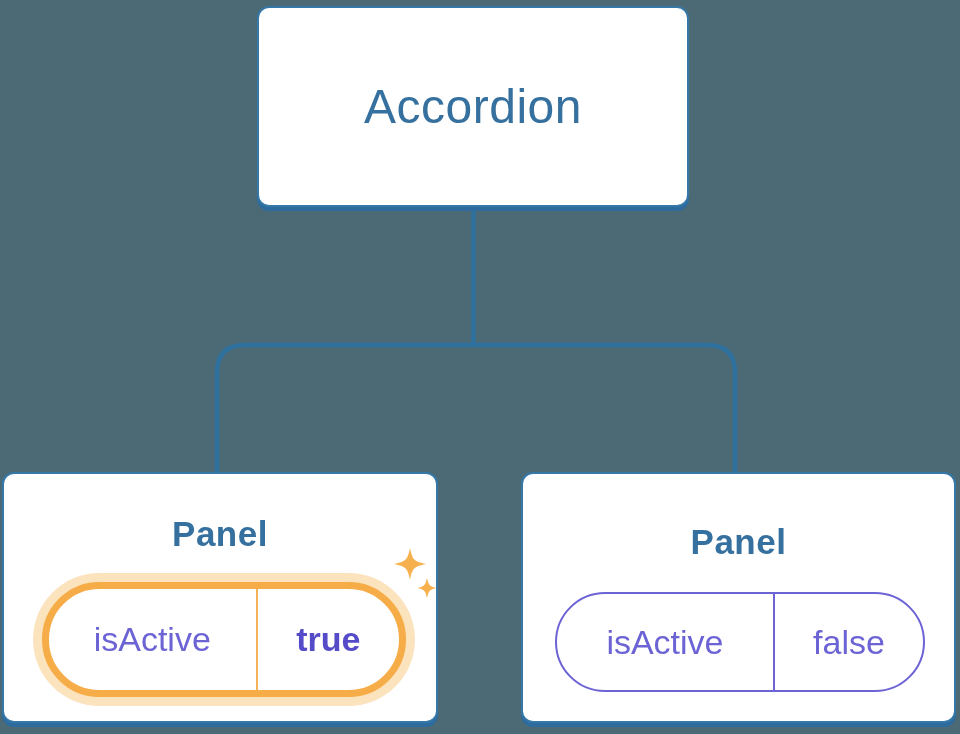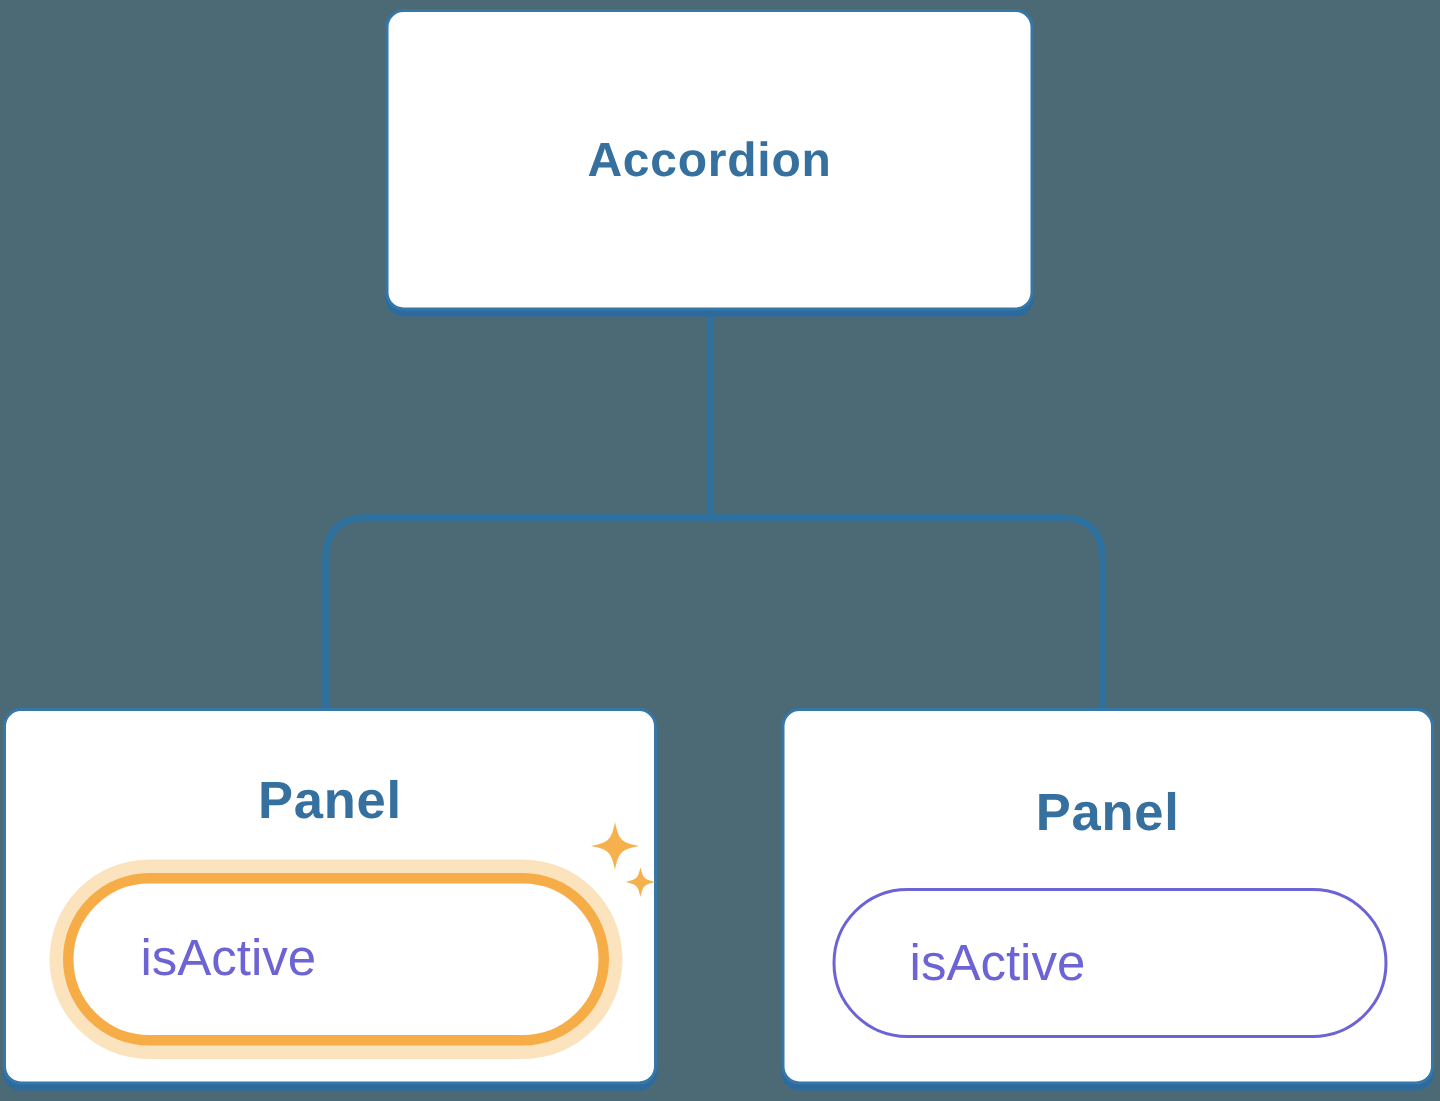--- a/index.html
+++ b/index.html
@@ -26,21 +26,21 @@
     position:absolute;background:#ffffff;
     border:2px solid var(--card-border);
     border-radius:12px;
     box-shadow:0 4px 0 var(--card-shadow);
     box-sizing:border-box;z-index:1;
   }
   .accordion-card{left:257px;top:6px;width:432px;height:201px;}
   .accordion-label{
     position:absolute;left:0;right:0;top:0;bottom:0;
     display:flex;align-items:center;justify-content:center;
-    color:var(--heading-blue);font-size:32px;font-weight:700;letter-spacing:0.5px;
+    color:var(--heading-blue);font-size:48px;font-weight:400;letter-spacing:0.5px;
   }
   .panel-card{top:472px;height:251px;padding-left:26px;}
   .panel-left{left:2px;width:436px;}
   .panel-right{left:521px;width:435px;}
   .panel-title{
     position:absolute;left:0;right:0;text-align:center;
     color:var(--heading-blue);font-size:35px;font-weight:600;letter-spacing:0.5px;
   }
   .panel-left .panel-title{top:40px;}
   .panel-right .panel-title{top:48px;}
@@ -78,25 +78,27 @@
 </svg>
 
 <div class="card accordion-card">
   <div class="accordion-label">Accordion</div>
 </div>
 
 <div class="card panel-card panel-left">
   <div class="panel-title">Panel</div>
   <div class="pill pill-highlight">
     <span class="cell cell-name">isActive</span>
+    <span class="cell cell-value">true</span>
   </div>
   <svg class="sparkles" width="62" height="66" viewBox="0 0 62 66">
     <path d="M28 8 C30.5 20 32 21.5 44 24 C32 26.5 30.5 28 28 40 C25.5 28 24 26.5 12 24 C24 21.5 25.5 20 28 8 Z" fill="var(--sparkle-orange)"></path>
     <path d="M45 38 C46.6 45 47.2 46.4 55 48 C47.2 49.6 46.6 51 45 58 C43.4 51 42.8 49.6 35 48 C42.8 46.4 43.4 45 45 38 Z" fill="var(--sparkle-orange)"></path>
   </svg>
 </div>
 
 <div class="card panel-card panel-right">
   <div class="panel-title">Panel</div>
   <div class="pill pill-plain">
     <span class="cell cell-name">isActive</span>
+    <span class="cell cell-value">false</span>
   </div>
 </div>
 
 </body></html>

